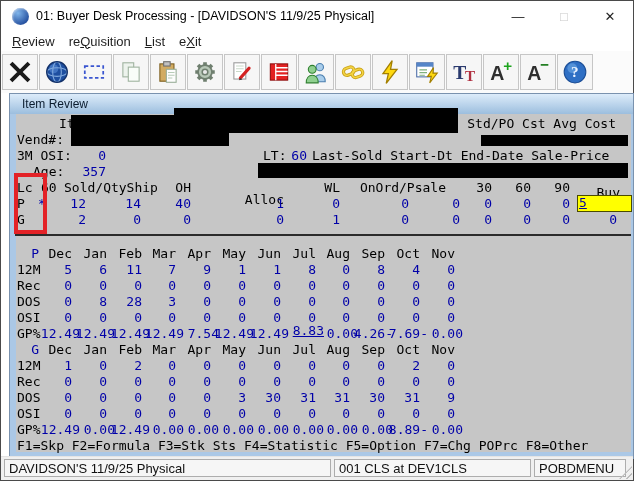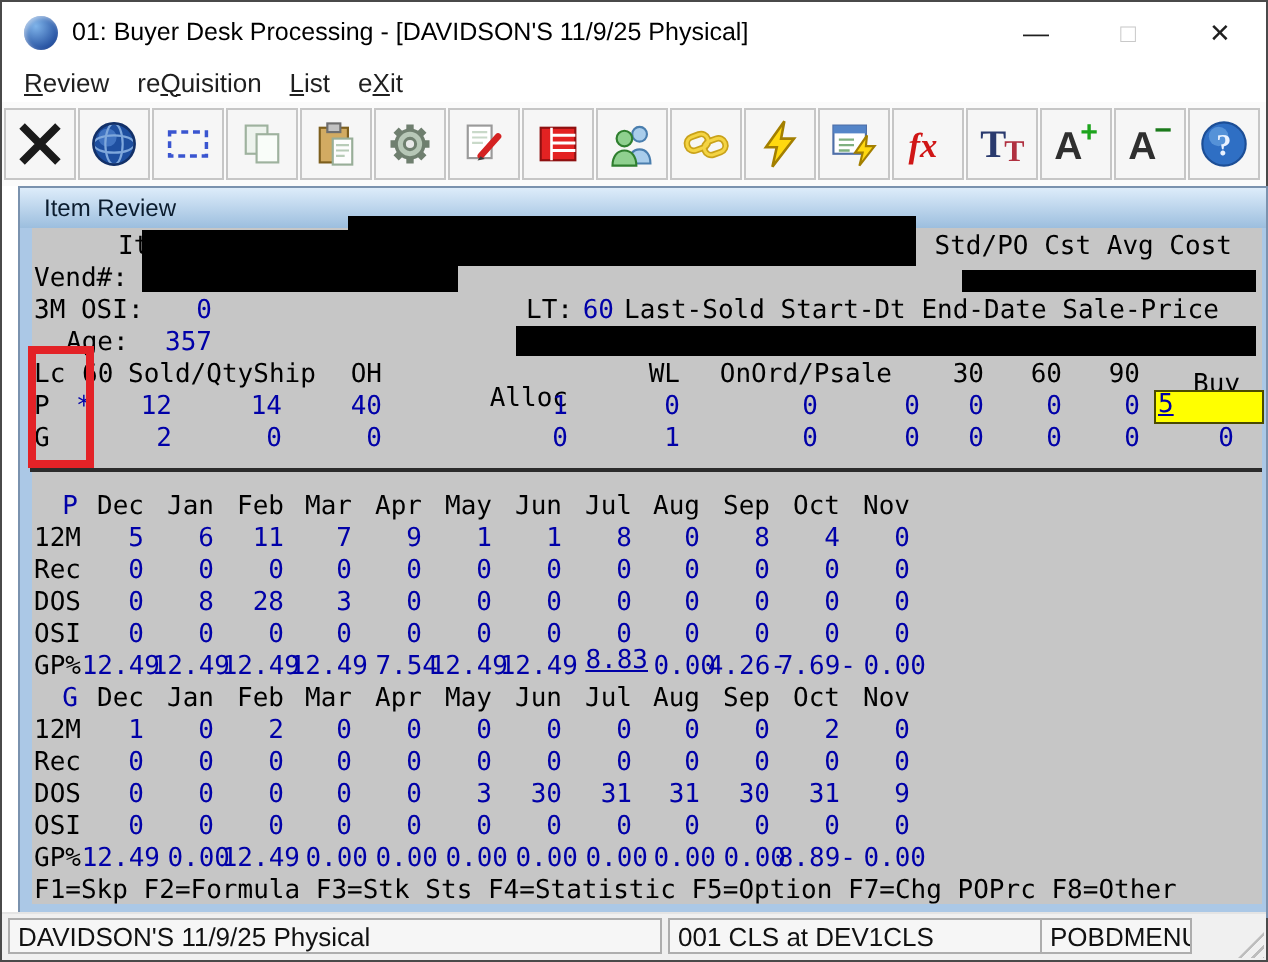--- a/index.html
+++ b/index.html
@@ -34,21 +34,21 @@
   .redact{position:absolute;background:#000;z-index:3}
   .buy-field{position:absolute;left:576px;top:194px;width:55px;height:17px;background:#FFFF00;border:1px solid #4a4a00;
     box-sizing:border-box;z-index:4;font-family:"DejaVu Sans Mono",monospace;font-size:13px;line-height:14px;padding-left:1px;pointer-events:auto}
   .buy-field span{color:#0000A8;text-decoration:underline}
   .annot{position:absolute;left:13px;top:172px;width:33px;height:61px;border:4px solid #E32227;box-sizing:border-box;z-index:5}
   
   .statusbar{position:absolute;left:0;right:0;bottom:0;height:23px;background:#f0f0f0;border-top:1px solid #e4e4e4;font-size:13px;color:#111}
   .sb{position:absolute;top:2px;height:18px;background:#f6f6f6;border:1px solid #adadad;box-sizing:border-box;padding:1px 4px 0 4px;white-space:nowrap;overflow:hidden}
   .sb1{left:3px;width:327px}
   .sb2{left:333px;width:197px}
-  .sb3{left:519px;width:76px}
+  .sb3{left:533px;width:92px}
   .grip{position:absolute;right:1px;bottom:1px;width:13px;height:13px;
     background:repeating-linear-gradient(135deg,#bdbdbd 0 1.5px,transparent 1.5px 4.5px);
     clip-path:polygon(100% 0,100% 100%,0 100%)}
 </style>
 </head>
 <body>
 
 <div id="window">
 
   <div class="titlebar">
@@ -171,27 +171,20 @@
           </svg>
         </span>
       </div>
       <div class="tbtn">
         <span>
           <svg width="26" height="26" viewBox="0 0 24 24">
             <rect x="2.5" y="3.5" width="15" height="13" fill="#fff" stroke="#4e6fa8"></rect>
             <rect x="2.5" y="3.5" width="15" height="3.6" fill="#5585c8"></rect>
             <path d="M5 10h7M5 12.5h7M5 15h5" stroke="#7fb07f" stroke-width="1.1"></path>
             <polygon points="18,8 12.5,16 16,16 14.5,22 21.5,13 17.5,13" fill="#ffd90f" stroke="#a37f00"></polygon>
-          </svg>
-        </span>
-      </div>
-      <div class="tbtn">
-        <span>
-          <svg width="26" height="26" viewBox="0 0 24 24">
-            <text x="3" y="18" font-family="Liberation Serif,serif" font-style="italic" font-weight="bold" font-size="16" fill="#d01616">fx</text>
           </svg>
         </span>
       </div>
       <div class="tbtn">
         <span>
           <svg width="26" height="26" viewBox="0 0 24 24">
             <text x="2" y="18" font-family="Liberation Serif,serif" font-weight="bold" font-size="18" fill="#2a3a6e">T</text>
             <text x="13" y="20" font-family="Liberation Serif,serif" font-weight="bold" font-size="14" fill="#b03040">T</text>
           </svg>
         </span>

